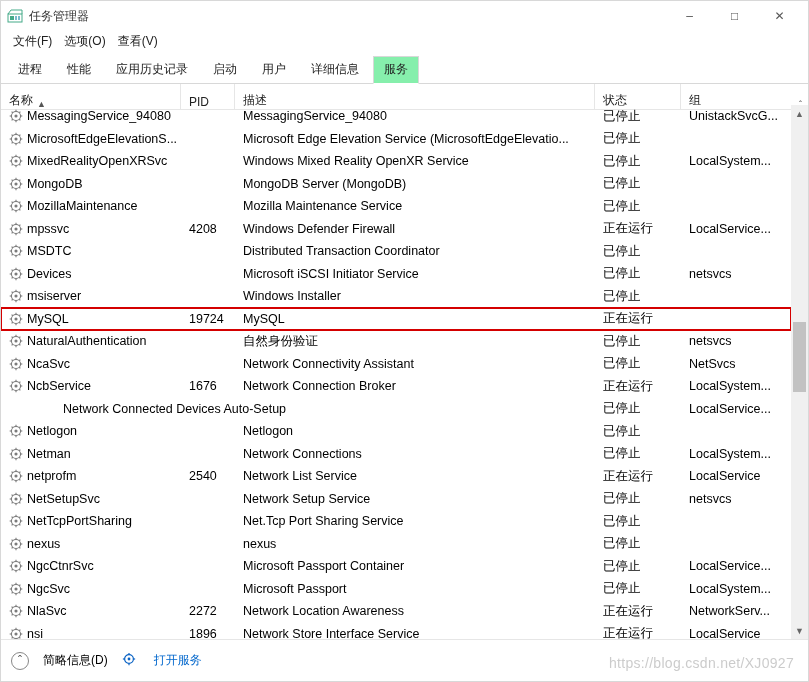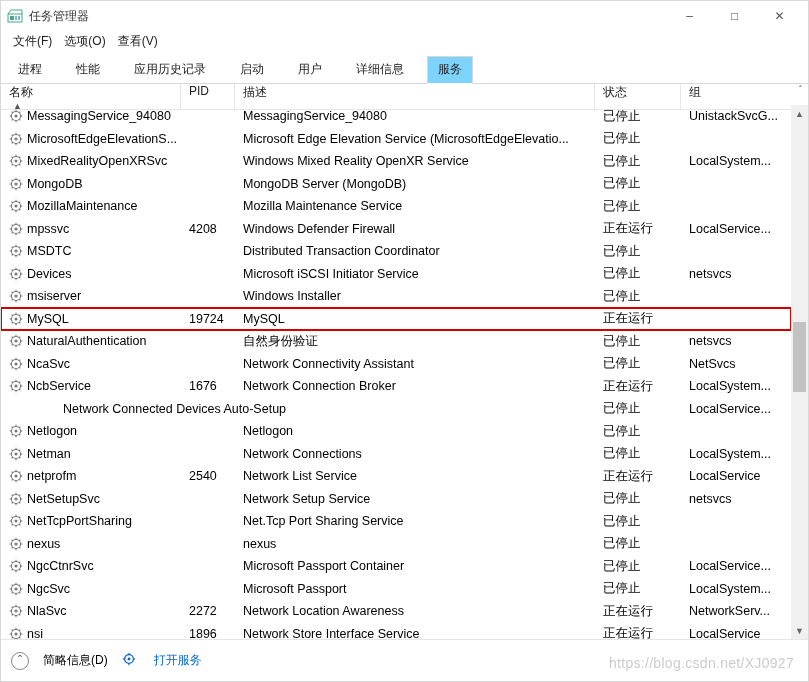--- a/index.html
+++ b/index.html
@@ -24,26 +24,26 @@
     color: #333;
   }
   .titlebar .app-icon { width: 16px; height: 16px; margin-right: 6px; display:flex;align-items:center;justify-content:center;}
   .titlebar .title { flex: 0 0 auto; font-size: 12px; color:#333;}
   .titlebar .spacer { flex: 1; }
   .winbtn { width: 45px; height: 30px; display:flex; align-items:center; justify-content:center; color:#555;}
   
   .menubar { height: 20px; display:flex; align-items:center; padding: 0 6px; }
   .menubar span { padding: 2px 6px; font-size:12px; color:#222;}
   
-  .tabstrip { border-bottom:1px solid #d8d8d8; display:flex; align-items:flex-start; padding: 4px 6px 0 6px; gap:12px;}
+  .tabstrip { border-bottom:1px solid #d8d8d8; display:flex; align-items:flex-start; padding: 4px 6px 0 6px; gap:3px;}
   .tab { padding: 4px 10px 5px 10px; font-size:12px; color:#222; border:1px solid transparent; position:relative; top:1px;}
-  .tab.active { border:1px solid #d8d8d8; border-bottom:1px solid #fff; background:#7dd3fc;}
+  .tab.active { border:1px solid #d8d8d8; border-bottom:1px solid #fff; background:#86efac;}
   
   .colheader { display:flex; align-items:center; height:26px; border-bottom:1px solid #e6e6e6; font-size:12px; color:#222; user-select:none; position:relative;}
-  .colheader .col { padding: 0 8px; border-right:1px solid #e6e6e6; height:100%; display:flex; align-items:flex-start; overflow:hidden; white-space:nowrap;flex-direction:column;}
+  .colheader .col { padding: 0 8px; border-right:1px solid #e6e6e6; height:100%; display:flex; align-items:flex-end; overflow:hidden; white-space:nowrap;}
   .colheader .sort { margin-left:4px; font-size:9px; color:#555;}
   .col.name{width:180px;}
   .col.pid{width:54px;}
   .col.desc{flex:1;}
   .col.status{width:86px;}
   .col.group{width:110px; border-right:none;}
   .col.scroll{width:17px;border-right:none;}
   
   .tablewrap { position:absolute; top:104px; left:0; right:0; bottom:42px; overflow:hidden;}
   .rows { position:absolute; top:0; left:0; right:17px; bottom:0; }

